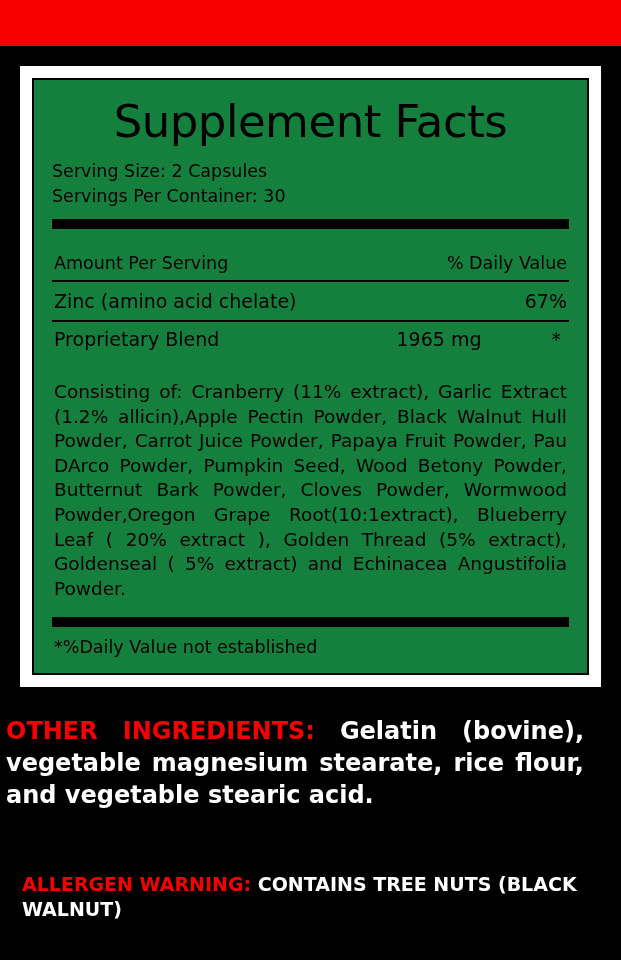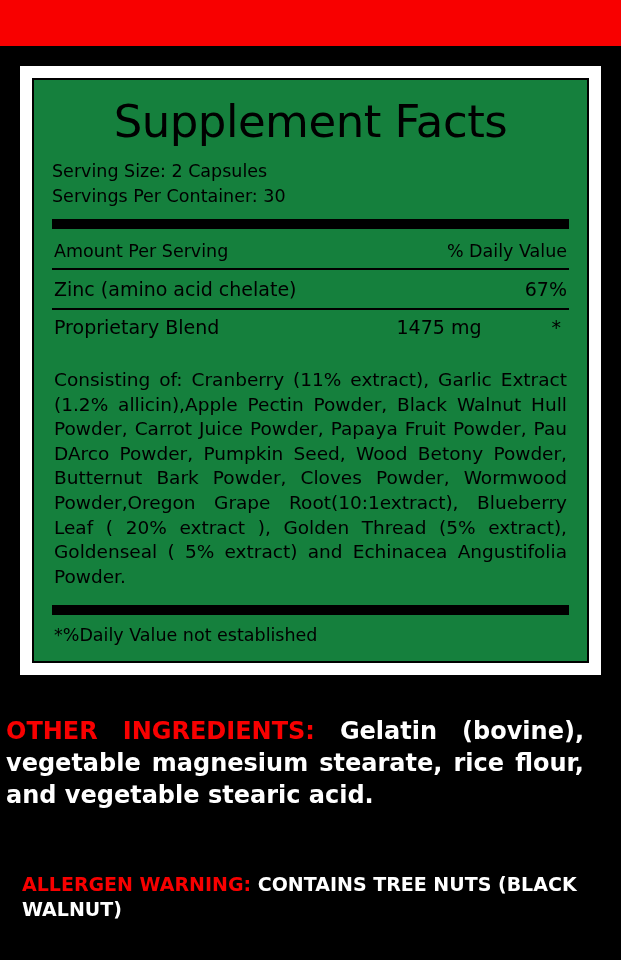--- a/index.html
+++ b/index.html
@@ -64,21 +64,21 @@
   }
   .rule-thin {
     height: 2px;
     background: #000000;
     margin: 0;
   }
   .row {
     display: flex;
     align-items: baseline;
     justify-content: space-between;
-    padding: 12px 2px 7px 2px;
+    padding: 24px 2px 7px 2px;
     font-size: 17.5px;
     color: #000000;
   }
   .row-amount {
     font-size: 17.5px;
   }
   .row-dv {
     font-size: 17.5px;
   }
   .zinc-row {
@@ -187,21 +187,21 @@
 
       <div class="zinc-row">
         <span class="zinc-name">Zinc (amino acid chelate)</span>
         <span class="zinc-pct">67%</span>
       </div>
 
       <div class="rule-thin"></div>
 
       <div class="blend-head">
         <span class="blend-name">Proprietary Blend</span>
-        <span class="blend-amt">1475 mg</span>
+        <span class="blend-amt">1965 mg</span>
         <span class="blend-star">*</span>
       </div>
 
       <div class="blend-body">Consisting of: Cranberry (11% extract), Garlic Extract (1.2% allicin),Apple Pectin Powder, Black Walnut Hull Powder, Carrot Juice Powder, Papaya Fruit Powder, Pau DArco Powder, Pumpkin Seed, Wood Betony Powder, Butternut Bark Powder, Cloves Powder, Wormwood Powder,Oregon Grape Root(10:1extract), Blueberry Leaf ( 20% extract ), Golden Thread (5% extract), Goldenseal ( 5% extract) and Echinacea Angustifolia Powder.</div>
 
       <div class="rule-thick"></div>
 
       <div class="footnote">*%Daily Value not established</div>
 
     </div>

